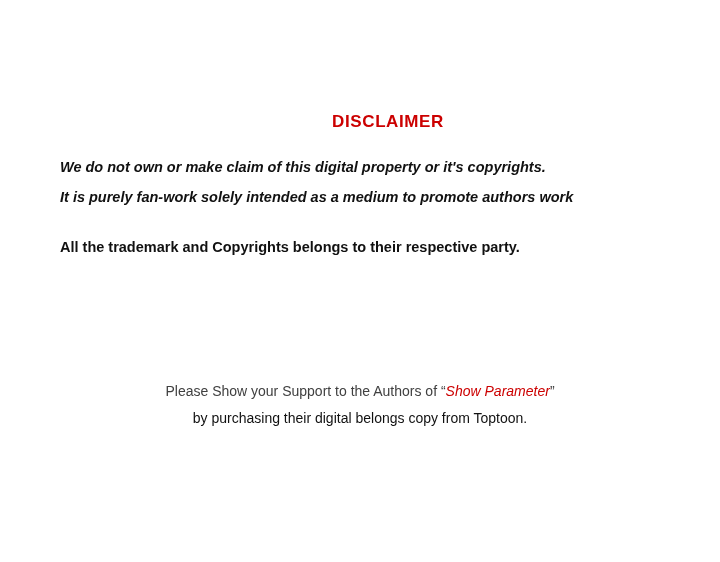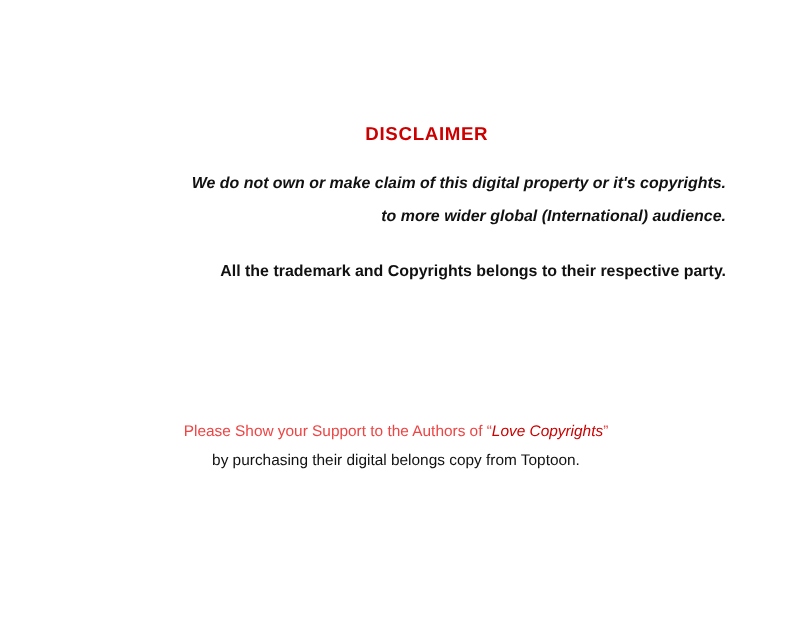--- a/index.html
+++ b/index.html
@@ -30,21 +30,21 @@
     font-weight: bold;
     letter-spacing: 0.6px;
     color: #cc0000;
     padding-left: 28px;
   }
   .body-block {
     position: absolute;
     top: 152px;
     left: 60px;
     width: 600px;
-    text-align: right;
+    text-align: left;
   }
   .body-line {
     font-style: italic;
     font-weight: bold;
     font-size: 14.5px;
     line-height: 30px;
     color: #111111;
   }
   .trademark-line {
     margin-top: 20px;
@@ -63,36 +63,36 @@
   .support-line {
     font-size: 14px;
     line-height: 27px;
     color: #111111;
   }
   .title-highlight {
     color: #cc0000;
     font-style: italic;
   }
   .quote {
-    color: #ef4444;
+    color: #404040;
   }
 </style>
 </head>
 <body>
 
 <div class="page">
 
   <div class="disclaimer-title">DISCLAIMER</div>
 
   <div class="body-block">
     <div class="body-line">We do not own or make claim of this digital property or it's copyrights.</div>
-    <div class="body-line">to more wider global (International) audience.</div>
+    <div class="body-line">It is purely fan-work solely intended as a medium to promote authors work</div>
     <div class="trademark-line">All the trademark and Copyrights belongs to their respective party.</div>
   </div>
 
   <div class="support-block">
     <div class="support-line">
-      <span class="quote">Please Show your Support to the Authors of “</span><span class="title-highlight">Love Copyrights</span><span class="quote">”</span>
+      <span class="quote">Please Show your Support to the Authors of “</span><span class="title-highlight">Show Parameter</span><span class="quote">”</span>
     </div>
     <div class="support-line">by purchasing their digital belongs copy from Toptoon.</div>
   </div>
 
 </div>
 
 </body></html>

